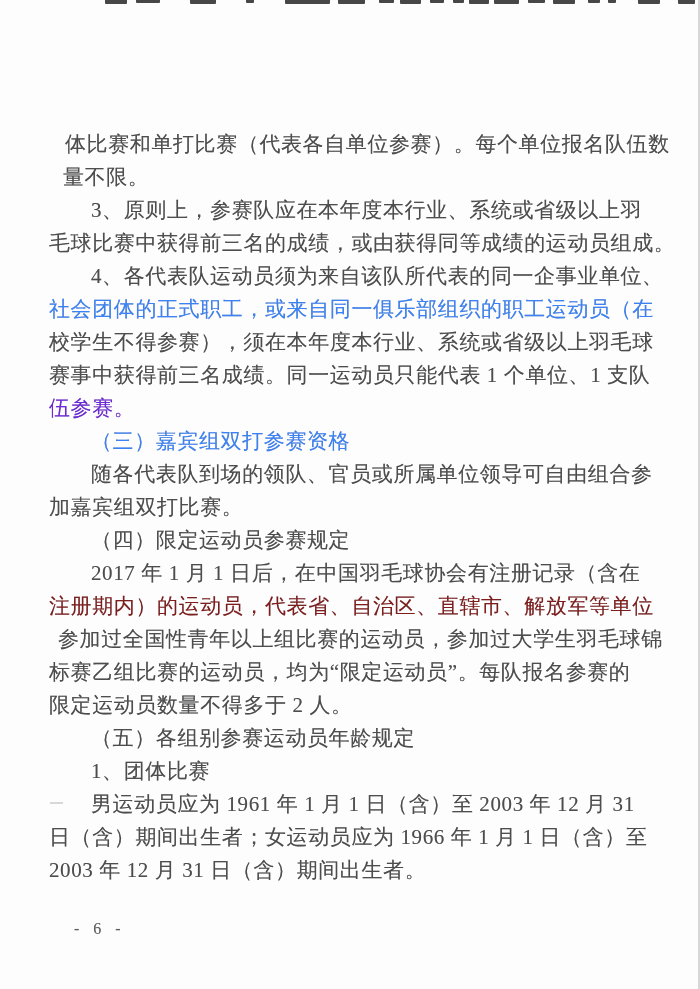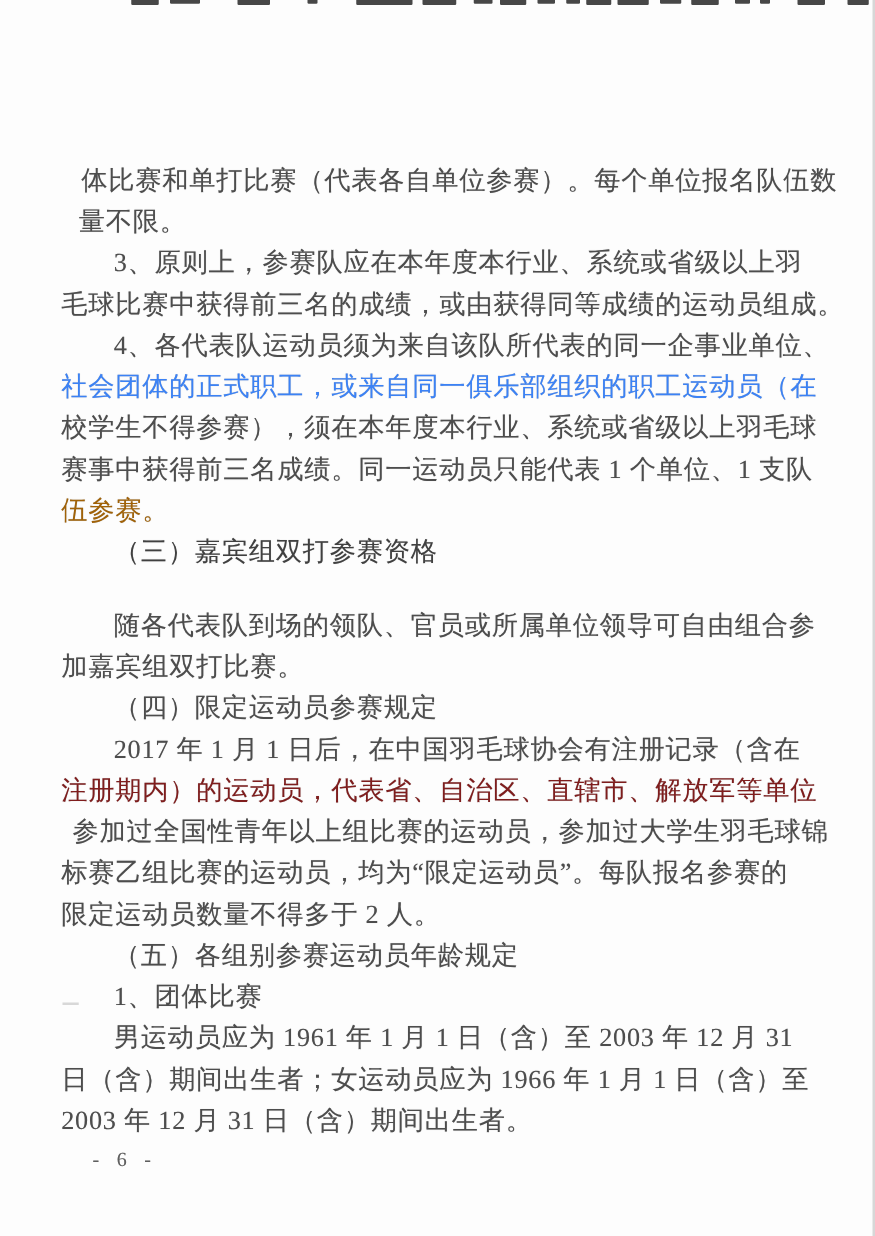--- a/index.html
+++ b/index.html
@@ -95,23 +95,23 @@
 
   <div class="text-block">
       <div class="doc-line" style="color: rgb(77, 77, 77);">体比赛和单打比赛（代表各自单位参赛）。每个单位报名队伍数</div>
       <div class="doc-line" style="color: rgb(77, 77, 77);">量不限。</div>
       <div class="doc-line indent" style="color: rgb(77, 77, 77);">3、原则上，参赛队应在本年度本行业、系统或省级以上羽</div>
       <div class="doc-line" style="color: rgb(77, 77, 77);">毛球比赛中获得前三名的成绩，或由获得同等成绩的运动员组成。</div>
       <div class="doc-line indent" style="color: rgb(77, 77, 77);">4、各代表队运动员须为来自该队所代表的同一企事业单位、</div>
       <div class="doc-line" style="color: #3b82f6;">社会团体的正式职工，或来自同一俱乐部组织的职工运动员（在</div>
       <div class="doc-line" style="color: rgb(77, 77, 77);">校学生不得参赛），须在本年度本行业、系统或省级以上羽毛球</div>
       <div class="doc-line" style="color: rgb(77, 77, 77);">赛事中获得前三名成绩。同一运动员只能代表 1 个单位、1 支队</div>
-      <div class="doc-line" style="color: #a16207;">伍参赛。</div>
-      <div class="doc-line indent" style="color: #404040;">（三）嘉宾组双打参赛资格</div>
-      <div class="doc-line indent" style="color: rgb(77, 77, 77); margin-top: 26px;">随各代表队到场的领队、官员或所属单位领导可自由组合参</div>
+      <div class="doc-line" style="color: #6d28d9;">伍参赛。</div>
+      <div class="doc-line indent" style="color: #3b82f6;">（三）嘉宾组双打参赛资格</div>
+      <div class="doc-line indent" style="color: rgb(77, 77, 77);">随各代表队到场的领队、官员或所属单位领导可自由组合参</div>
       <div class="doc-line" style="color: rgb(77, 77, 77);">加嘉宾组双打比赛。</div>
       <div class="doc-line indent" style="color: rgb(77, 77, 77);">（四）限定运动员参赛规定</div>
       <div class="doc-line indent" style="color: rgb(77, 77, 77);">2017 年 1 月 1 日后，在中国羽毛球协会有注册记录（含在</div>
       <div class="doc-line" style="color: #7f1d1d;">注册期内）的运动员，代表省、自治区、直辖市、解放军等单位</div>
       <div class="doc-line" style="color: rgb(77, 77, 77); margin-left: 9px;">参加过全国性青年以上组比赛的运动员，参加过大学生羽毛球锦</div>
       <div class="doc-line" style="color: rgb(77, 77, 77);">标赛乙组比赛的运动员，均为“限定运动员”。每队报名参赛的</div>
       <div class="doc-line" style="color: rgb(77, 77, 77);">限定运动员数量不得多于 2 人。</div>
       <div class="doc-line indent" style="color: rgb(77, 77, 77);">（五）各组别参赛运动员年龄规定</div>
       <div class="doc-line indent" style="color: rgb(77, 77, 77);">1、团体比赛</div>
       <div class="doc-line indent" style="color: rgb(77, 77, 77);">男运动员应为 1961 年 1 月 1 日（含）至 2003 年 12 月 31</div>

